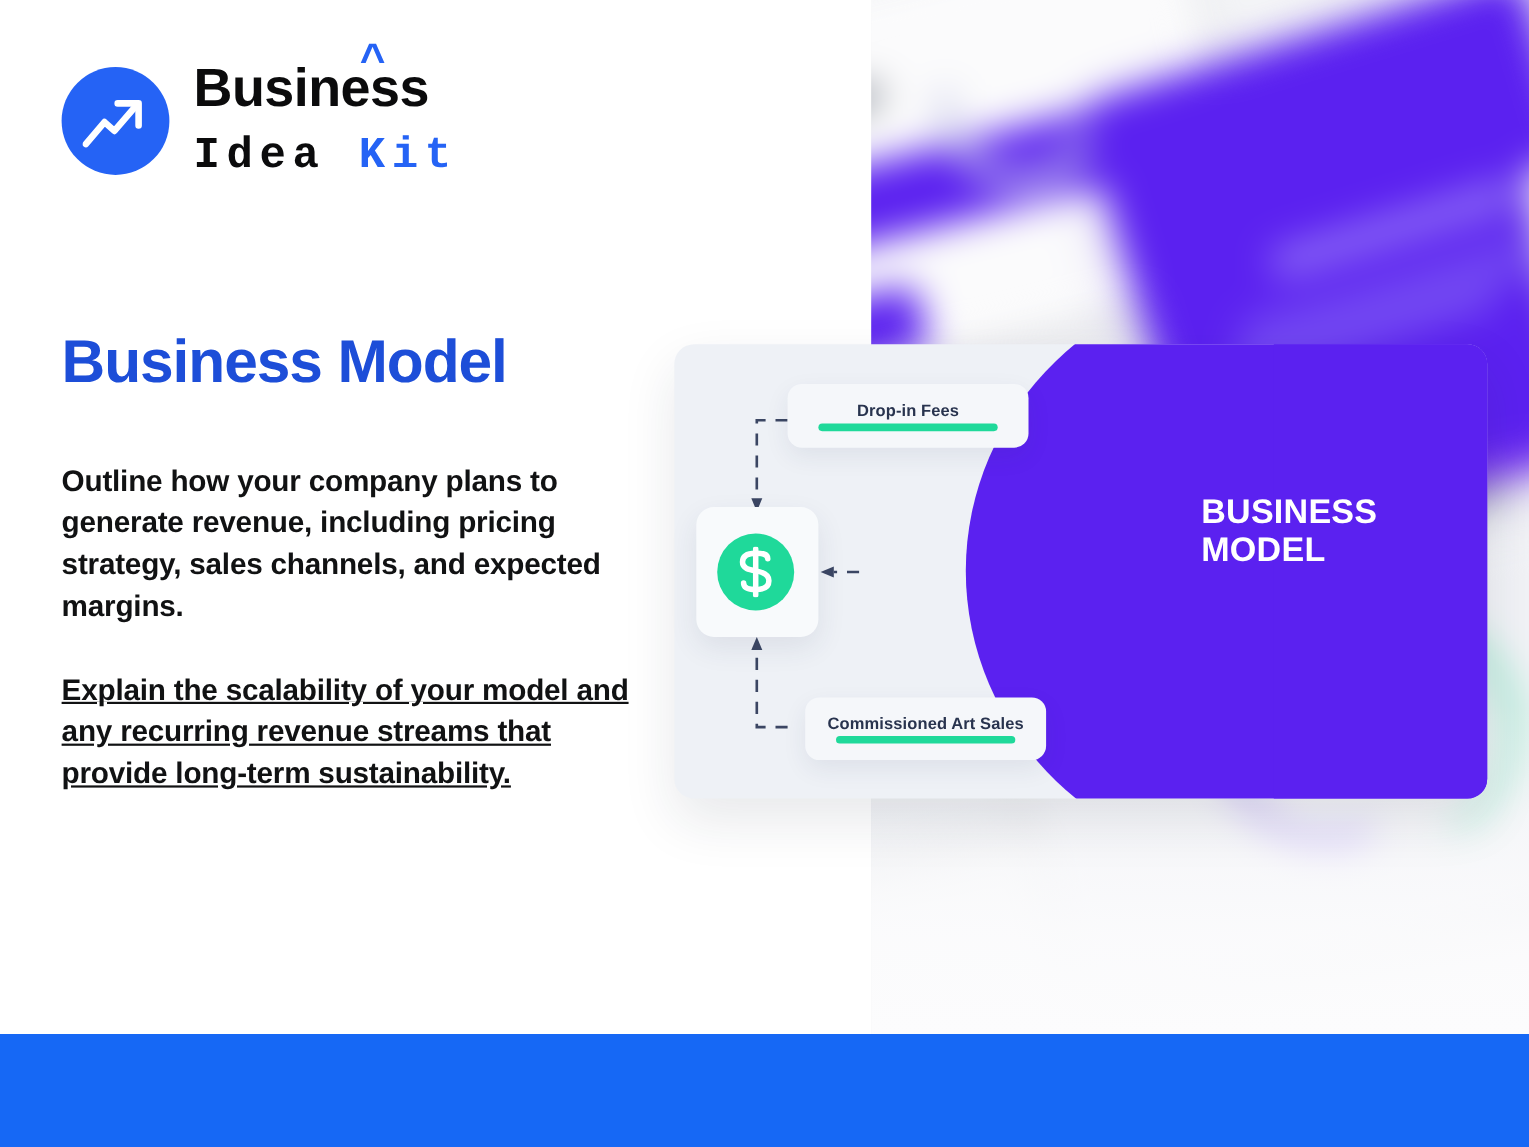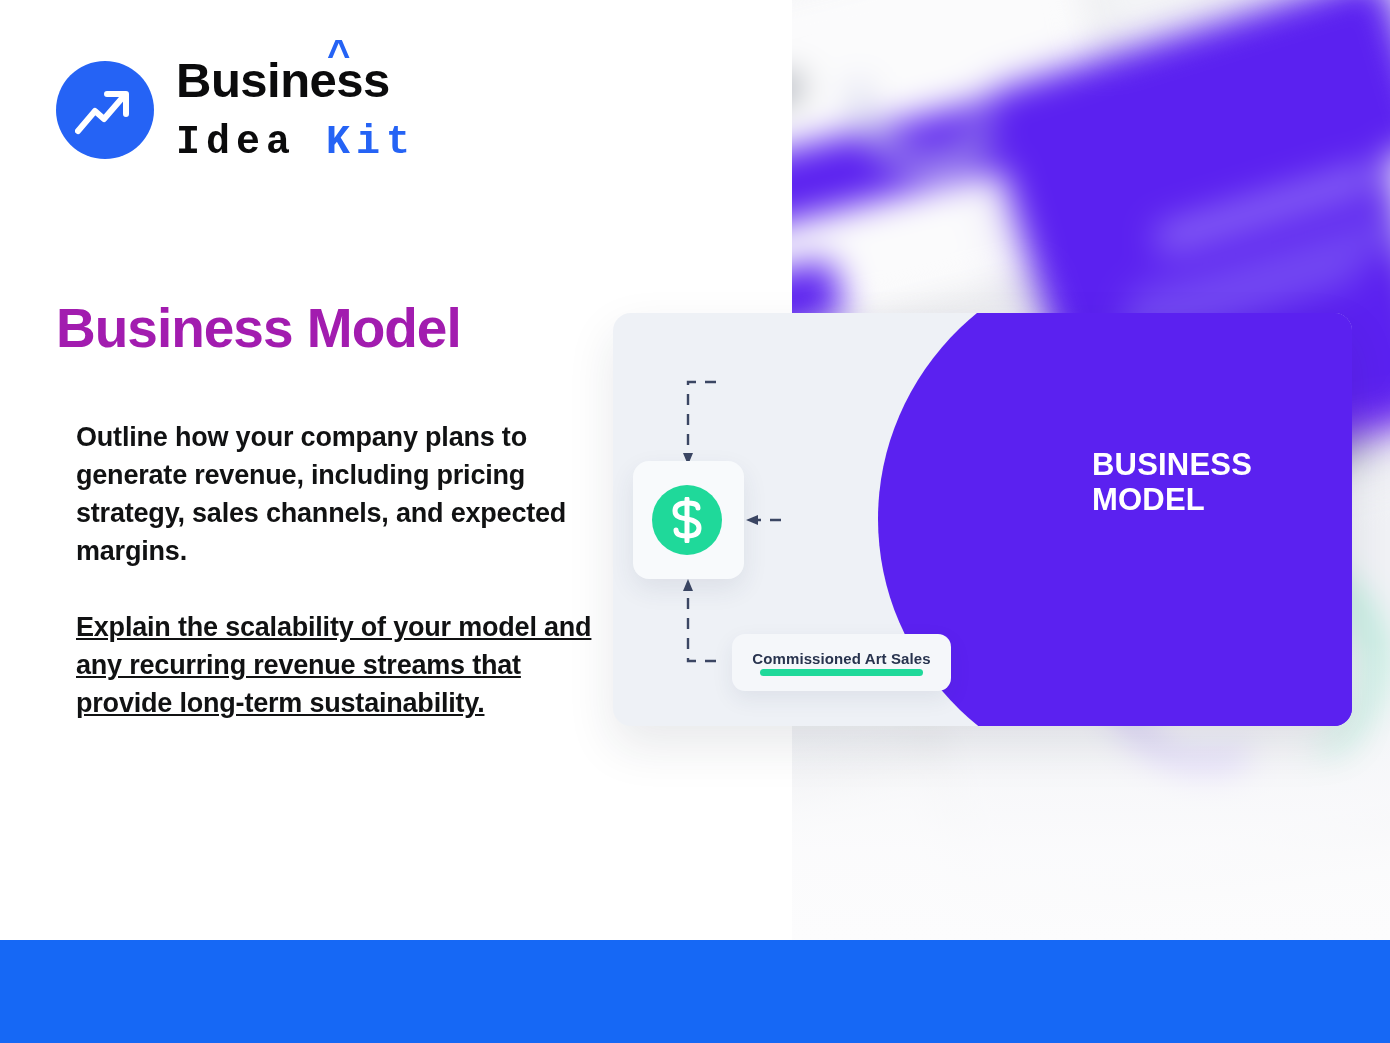--- a/index.html
+++ b/index.html
@@ -85,23 +85,23 @@
   .wordmark { display:flex; flex-direction:column; line-height:1; }
   .wm-top { font-size:49px; font-weight:bold; color:#0b0b0c; letter-spacing:-0.5px;
      position:relative; display:inline-block; }
   .wm-top .hat { position:absolute; color:#2563f5; font-size:40px; font-weight:bold;
      left:151px; top:-22px; }
   .wm-bot { font-family:"Liberation Mono", monospace; font-size:40px; font-weight:bold;
      letter-spacing:6px; color:#0b0b0c; margin-top:18px; }
   .wm-bot .kit { color:#2563f5; }
 
   .headline { position:absolute; left:56px; top:296px; font-size:55px; font-weight:bold;
-     color:#a21caf; letter-spacing:-1px; }
-
-  .body-col { position:absolute; left:56px; top:418px; width:530px;margin-left:20px; }
+     color:#1d4ed8; letter-spacing:-1px; }
+
+  .body-col { position:absolute; left:56px; top:418px; width:530px; }
   .para { font-size:27px; font-weight:bold; line-height:1.41; color:#111213; letter-spacing:-0.2px; }
   .para + .para { margin-top:38px;text-decoration:underline; }
 
   
   .diagram-card { position:absolute; left:613px; top:313px; width:739px; height:413px;
      background:#eef1f6; border-radius:18px; overflow:hidden;
      box-shadow:0 20px 48px rgba(30,35,60,.10); }
 
   .purple-oval { position:absolute; right:-86px; top:-64px; width:560px; height:540px;
      background:#5b21f0; border-radius:50% 0 0 50% / 50% 0 0 50%; }
@@ -220,20 +220,24 @@
   <div class="money-node">
     <div class="money-circle">
       <svg width="40" height="46" viewBox="0 0 40 46" aria-hidden="true">
         <line x1="20" y1="2" x2="20" y2="44" stroke="#ffffff" stroke-width="5" stroke-linecap="round"></line>
         <path d="M31 11 C31 6, 25 6, 20 6 C13 6, 8 8, 8 14 C8 20, 14 21, 20 22
                  C26 23, 32 25, 32 31 C32 37, 27 39, 20 39 C14 39, 9 38, 9 33" fill="none" stroke="#ffffff" stroke-width="5" stroke-linecap="round" stroke-linejoin="round"></path>
       </svg>
     </div>
   </div>
 
+  <div class="node n1">
+    <div class="label">Drop-in Fees</div>
+    <div class="bar"></div>
+  </div>
   <div class="node n3">
     <div class="label">Commissioned Art Sales</div>
     <div class="bar"></div>
   </div>
 
   <div class="purple-text">
     <div class="pt-title">
       <div>BUSINESS</div>
       <div>MODEL</div>
     </div>

